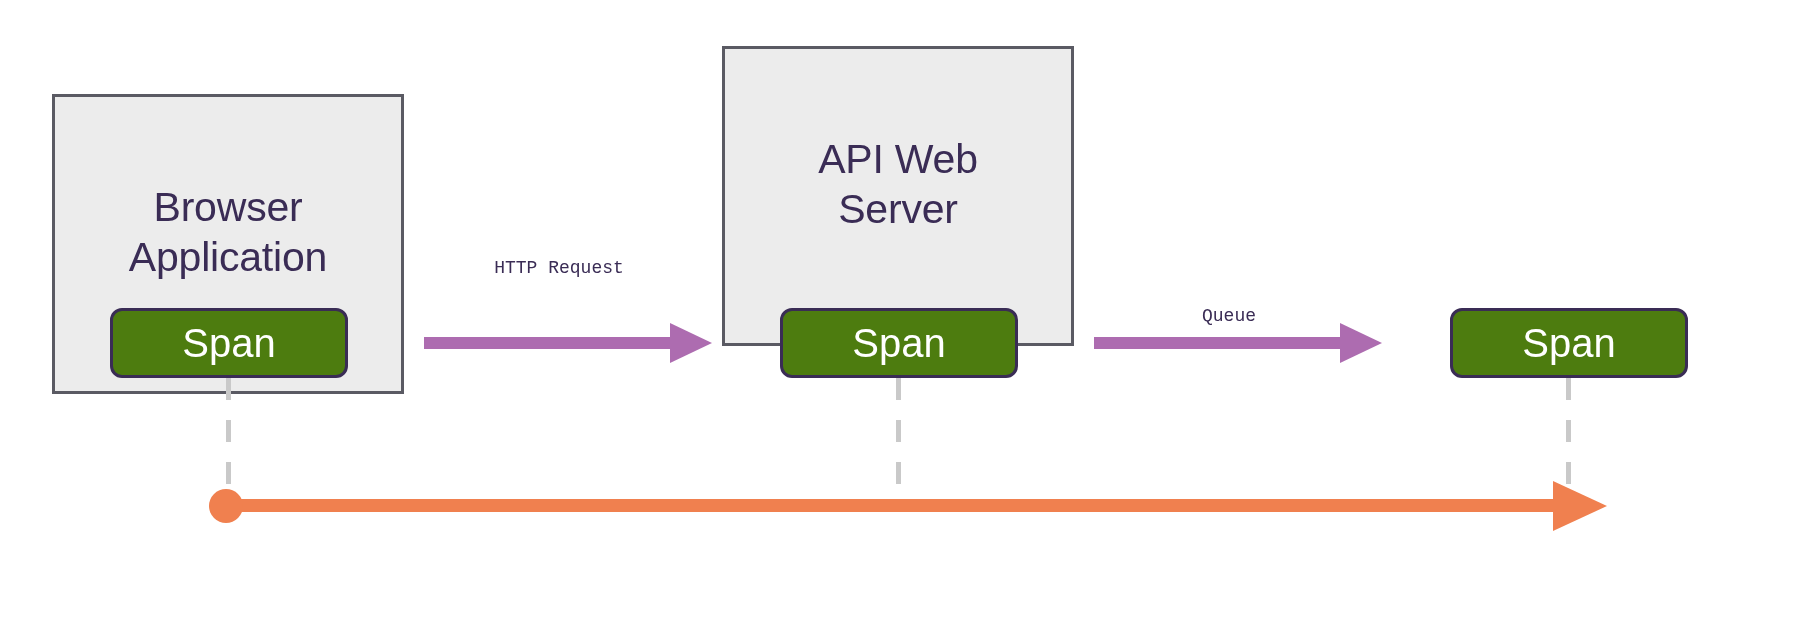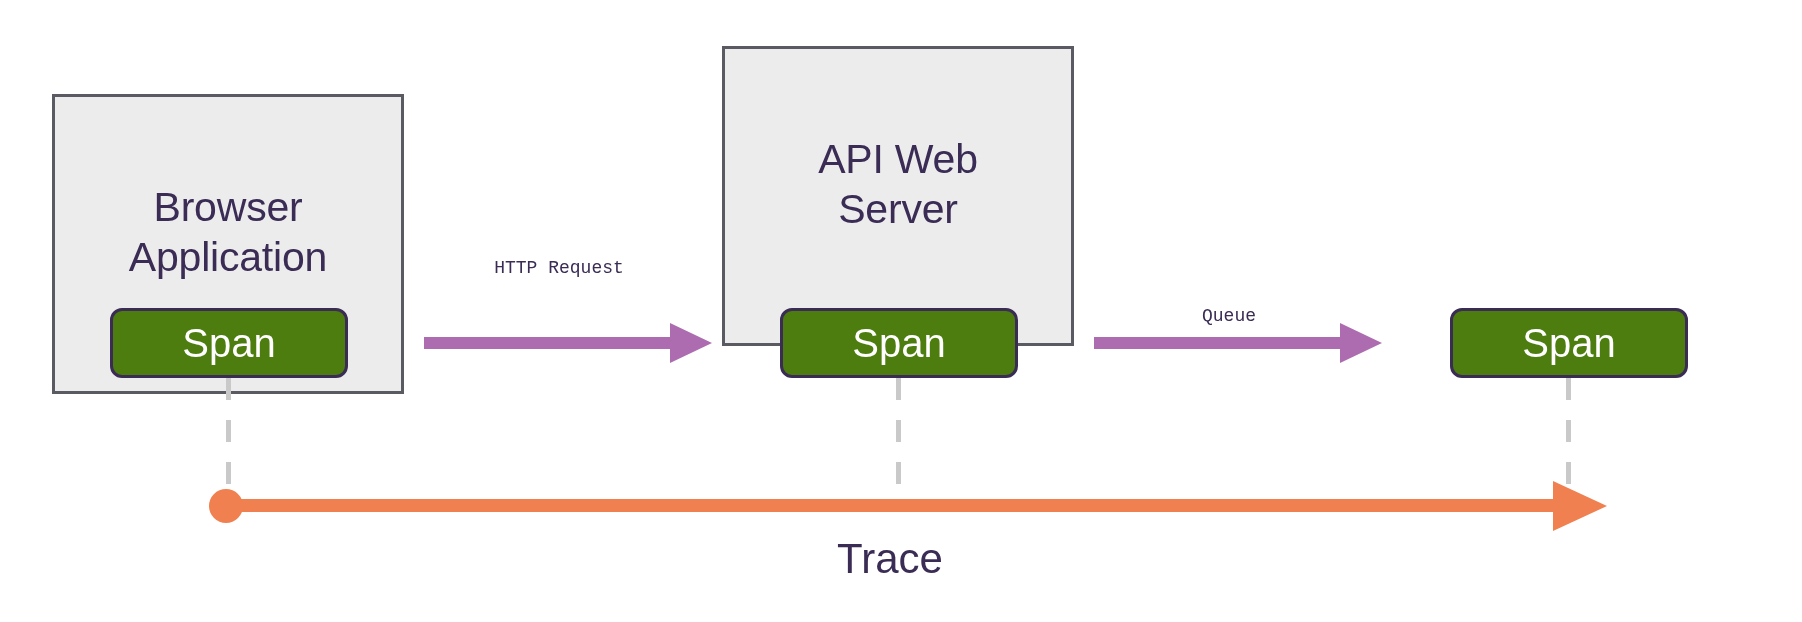--- a/index.html
+++ b/index.html
@@ -162,15 +162,14 @@
   </div>
 
   <div class="span-pill" style="left:1450px; top:308px; width:238px; height:70px;">
     <span>Span</span>
   </div>
   <div class="dashed-drop" style="left:1566px; top:378px; height:122px;"></div>
 
   <div class="trace-dot" style="left:209px; top:489px;"></div>
   <div class="trace-line" style="left:226px; top:499px; width:1327px;"></div>
   <div class="trace-head" style="left:1553px; top:481px;"></div>
-  <div class="trace-label" style="left:740px; top:535px; width:300px;">Trace</div>
 
 </div>
 
 </body></html>

